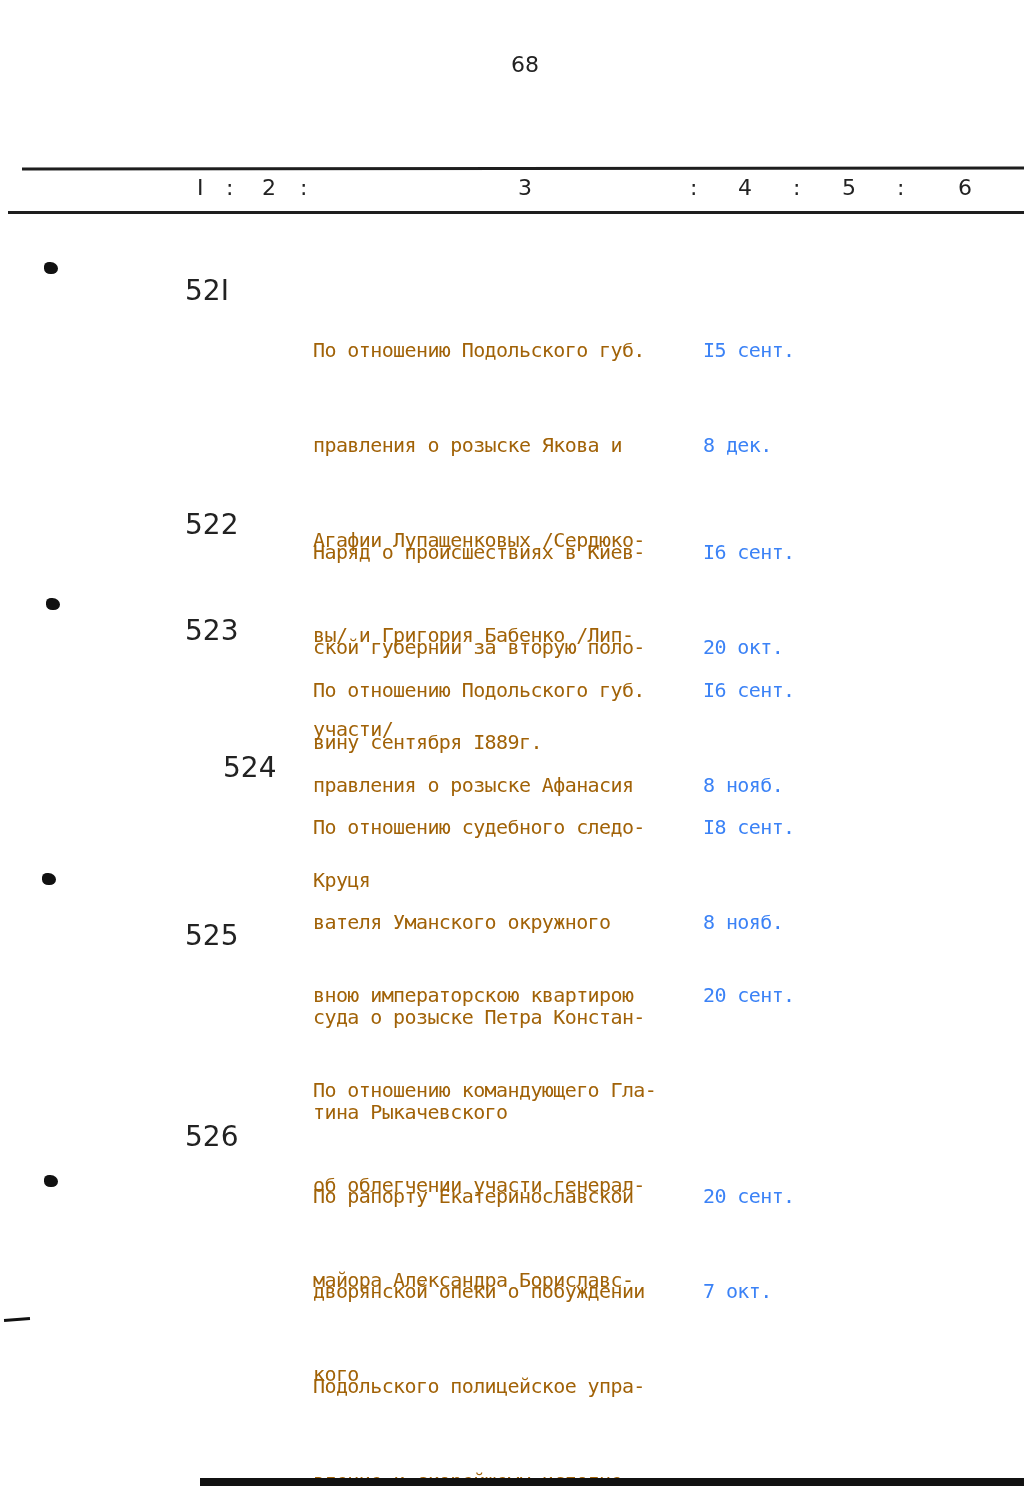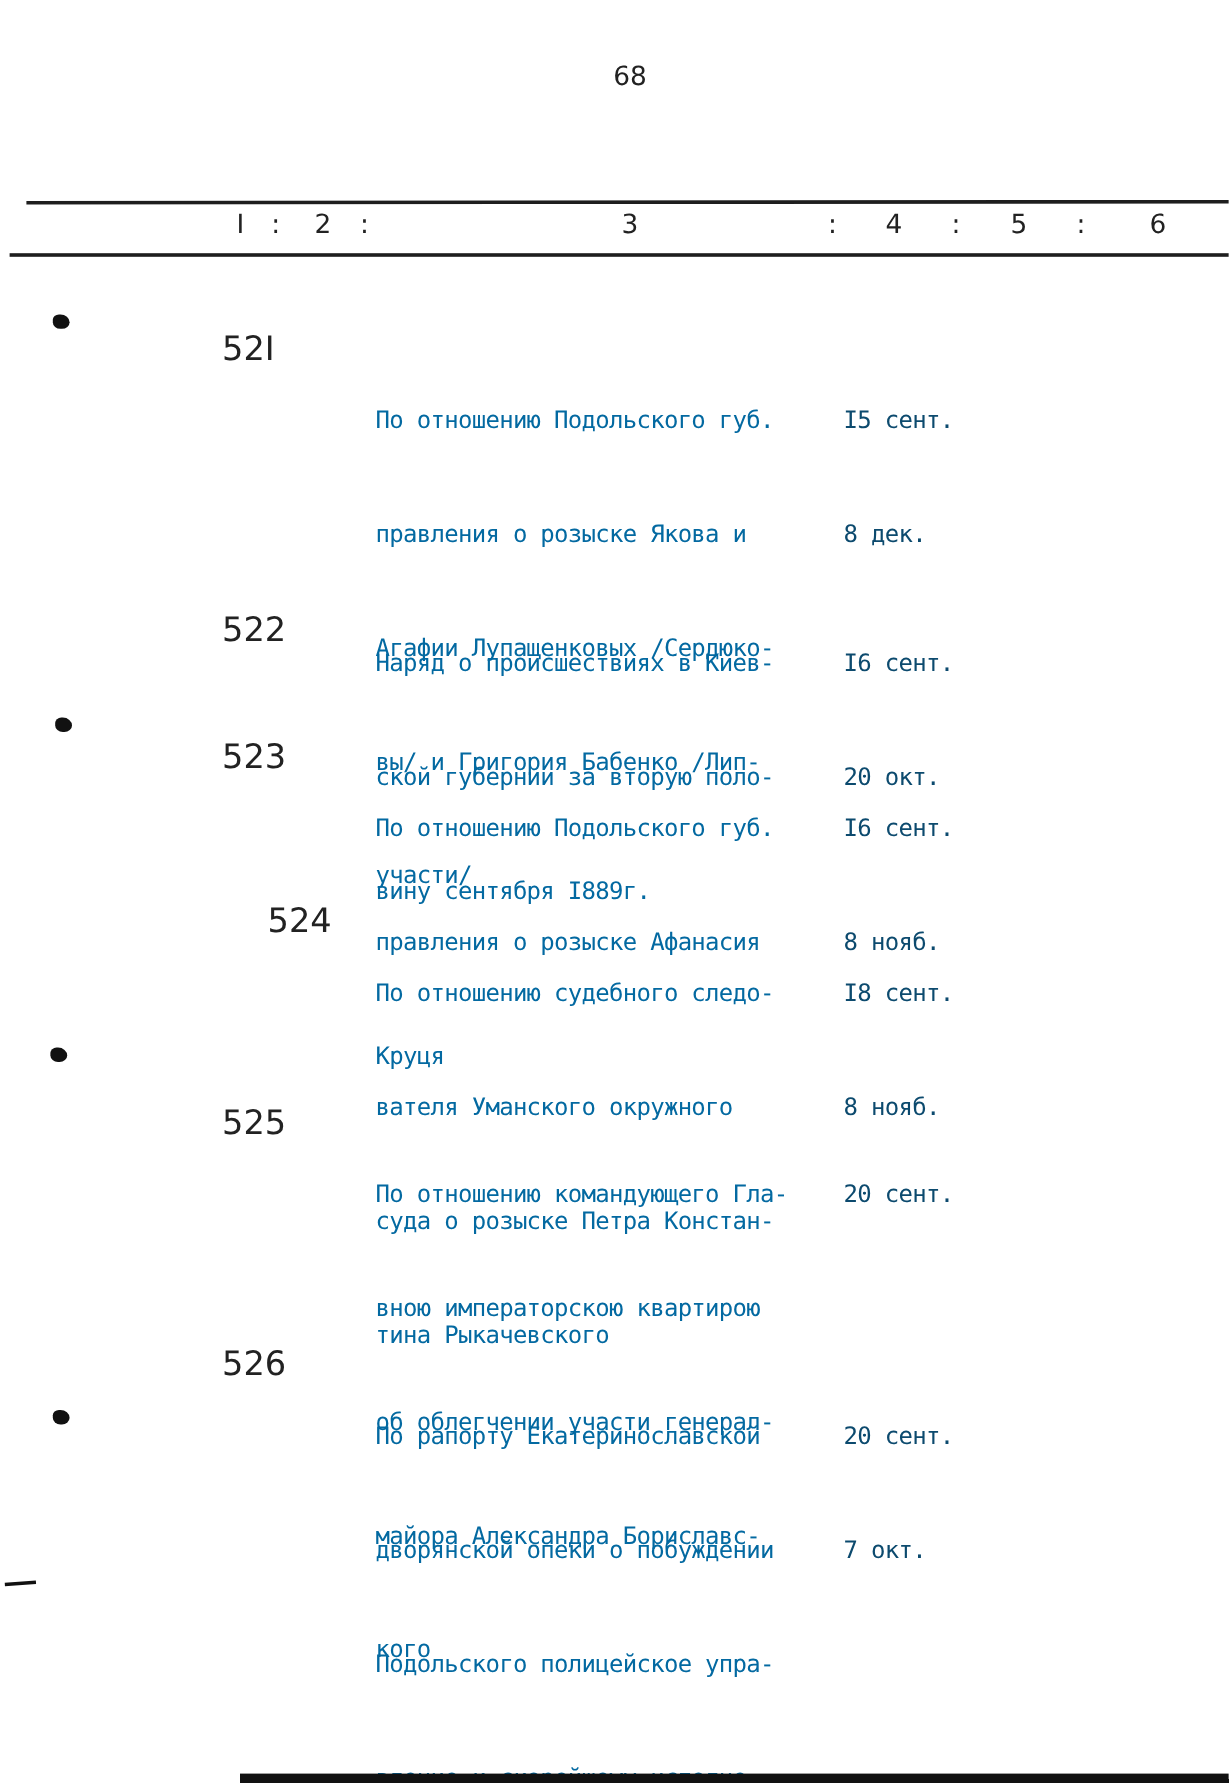--- a/index.html
+++ b/index.html
@@ -54,30 +54,30 @@
       color: #222;
     }
     .entry-text {
       position: absolute;
       left: 313px;
       width: 400px;
       font-size: 20px;
       line-height: 31.6px;
       letter-spacing: -0.6px;
       white-space: pre;
-      color: #0369a1;
+      color: #a16207;
     }
     .entry-dates {
       position: absolute;
       left: 703px;
       font-size: 20px;
       line-height: 31.6px;
       letter-spacing: -0.6px;
       white-space: pre;
-      color: #0c4a6e;
+      color: #3b82f6;
     }
     .line { display: block; height: 31.6px; }
 
     .punch {
       position: absolute;
       width: 14px;
       height: 12px;
       background: #111;
       border-radius: 40% 60% 50% 50%;
     }
@@ -167,22 +167,22 @@
     </div>
     <div class="entry-dates">
       <span class="line">I8 сент.</span>
       <span class="line">8 нояб.</span>
     </div>
   </div>
 
   <div class="entry" style="top:917px;">
     <div class="entry-num" style="top:2px;">525</div>
     <div class="entry-text">
+      <span class="line">вною императорскою квартирою</span>
       <span class="line">По отношению командующего Гла-</span>
-      <span class="line">вною императорскою квартирою</span>
       <span class="line">об облегчении участи генерал-</span>
       <span class="line">майора Александра Бориславс-</span>
       <span class="line">кого</span>
     </div>
     <div class="entry-dates">
       <span class="line">20 сент.</span>
     </div>
   </div>
 
   <div class="entry" style="top:1118px;">

